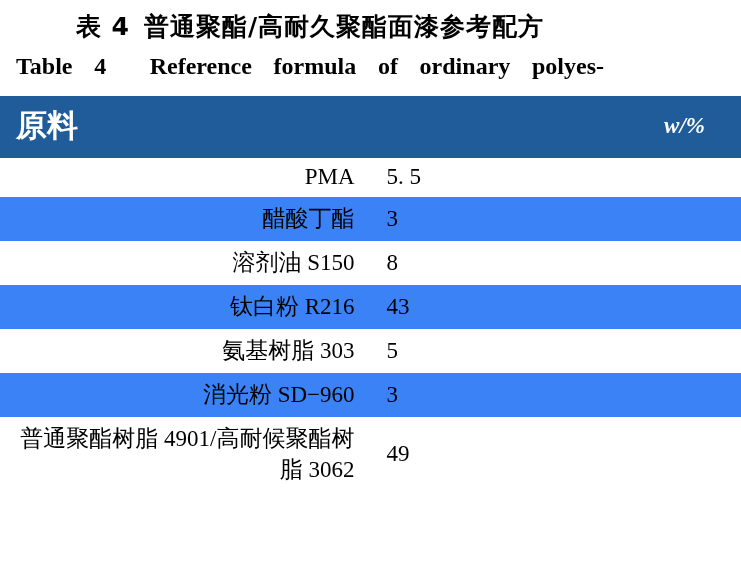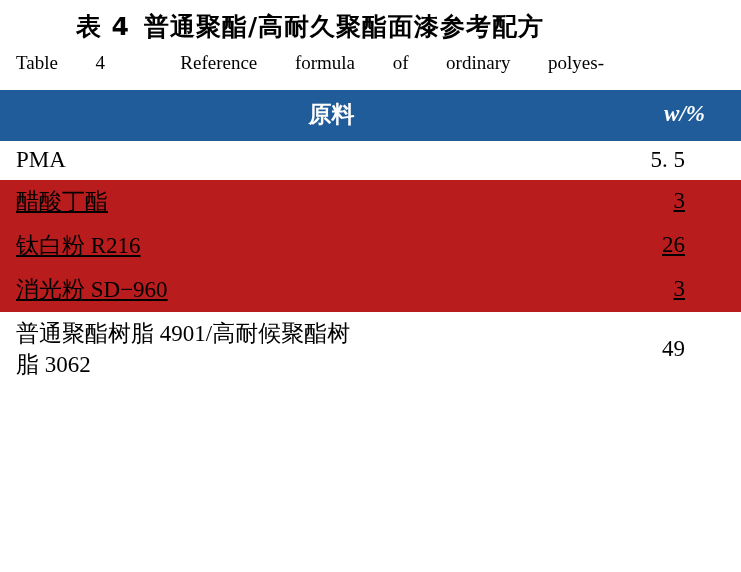--- a/index.html
+++ b/index.html
@@ -27,22 +27,22 @@
     font-size: 25px;
     letter-spacing: 1px;
     padding-top: 12px;
     line-height: 1.2;
   }
   .caption-cn .tbl-num {
     margin-right: 14px;
   }
   .caption-en {
     font-family: "Liberation Serif", serif;
-    font-weight: normal;
-    font-size: 19px;
+    font-weight: bold;
+    font-size: 24px;
     line-height: 1.35;
     padding: 8px 14px 0 14px;
     text-align: justify;
     text-align-last: center;
   }
   .caption-en .line1 {
     display: block;
     text-align: justify;
     text-align-last: justify;
     padding: 0 2px;
@@ -58,50 +58,48 @@
     border-collapse: collapse;
     width: 741px;
     margin-top: 14px;
     table-layout: fixed;
   }
   table.formula thead th {
     background: #1f5c99;
     color: #ffffff;
     font-family: "DejaVu Sans", sans-serif;
     font-weight: bold;
-    font-size: 23px;
+    font-size: 31px;
     padding: 9px 16px 11px 16px;
-    text-align: right;
+    text-align: left;
     border: none;
   }
   table.formula thead th.col-val {
     text-align: right;
     font-family: "Liberation Serif", serif;
     font-style: italic;
     font-size: 23px;
     padding-right: 36px;
   }
   table.formula tbody td {
     font-size: 23px;
     padding: 6px 16px 7px 16px;
     border: none;
     vertical-align: middle;
   }
   table.formula tbody td.col-name {
-    text-align: left;
+    text-align: right;
     font-family: "Liberation Serif", serif;
   }
   table.formula tbody td.col-val {
-    text-align: right;
-    padding-right: 56px;
+    padding-right: 16px;
     font-family: "Liberation Serif", serif;
   }
   table.formula tbody tr.shade td {
-    background: #b91c1c;
-    text-decoration: underline;
+    background: #3b82f6;
   }
   table.formula tbody tr.plain td {
     background: #ffffff;
   }
 </style>
 </head>
 <body>
 
 <div class="page">
 
@@ -122,23 +120,31 @@
     </thead>
     <tbody>
       <tr class="plain">
         <td class="col-name">PMA</td>
         <td class="col-val">5. 5</td>
       </tr>
       <tr class="shade">
         <td class="col-name">醋酸丁酯</td>
         <td class="col-val">3</td>
       </tr>
+      <tr class="plain">
+        <td class="col-name">溶剂油 S150</td>
+        <td class="col-val">8</td>
+      </tr>
       <tr class="shade">
         <td class="col-name">钛白粉 R216</td>
-        <td class="col-val">26</td>
+        <td class="col-val">43</td>
+      </tr>
+      <tr class="plain">
+        <td class="col-name">氨基树脂 303</td>
+        <td class="col-val">5</td>
       </tr>
       <tr class="shade">
         <td class="col-name">消光粉 SD−960</td>
         <td class="col-val">3</td>
       </tr>
       <tr class="plain">
         <td class="col-name">普通聚酯树脂 4901/高耐候聚酯树脂 3062</td>
         <td class="col-val">49</td>
       </tr>
     </tbody>

